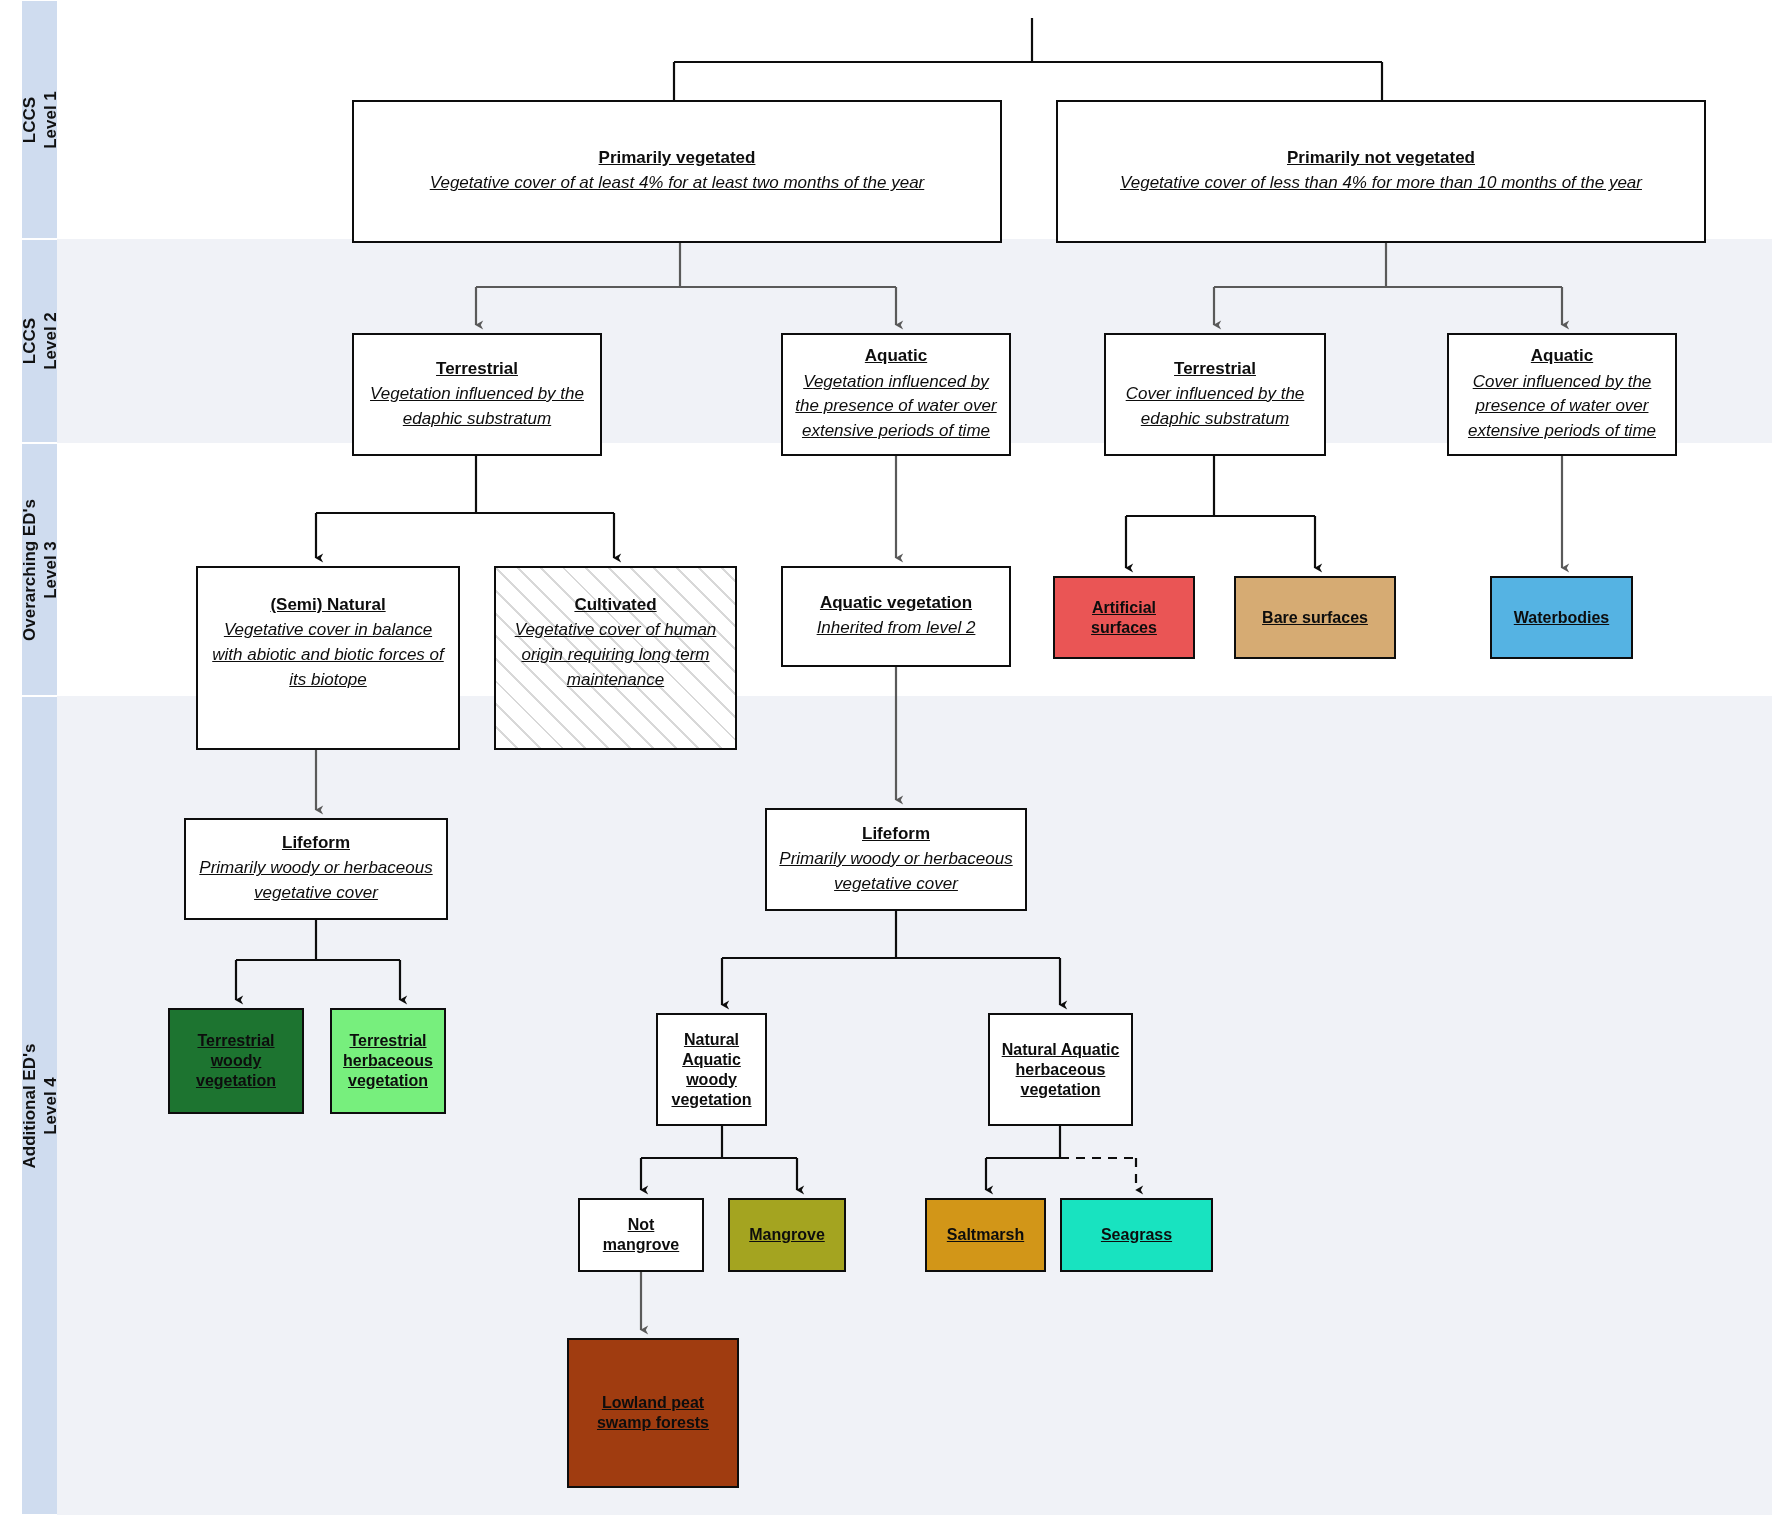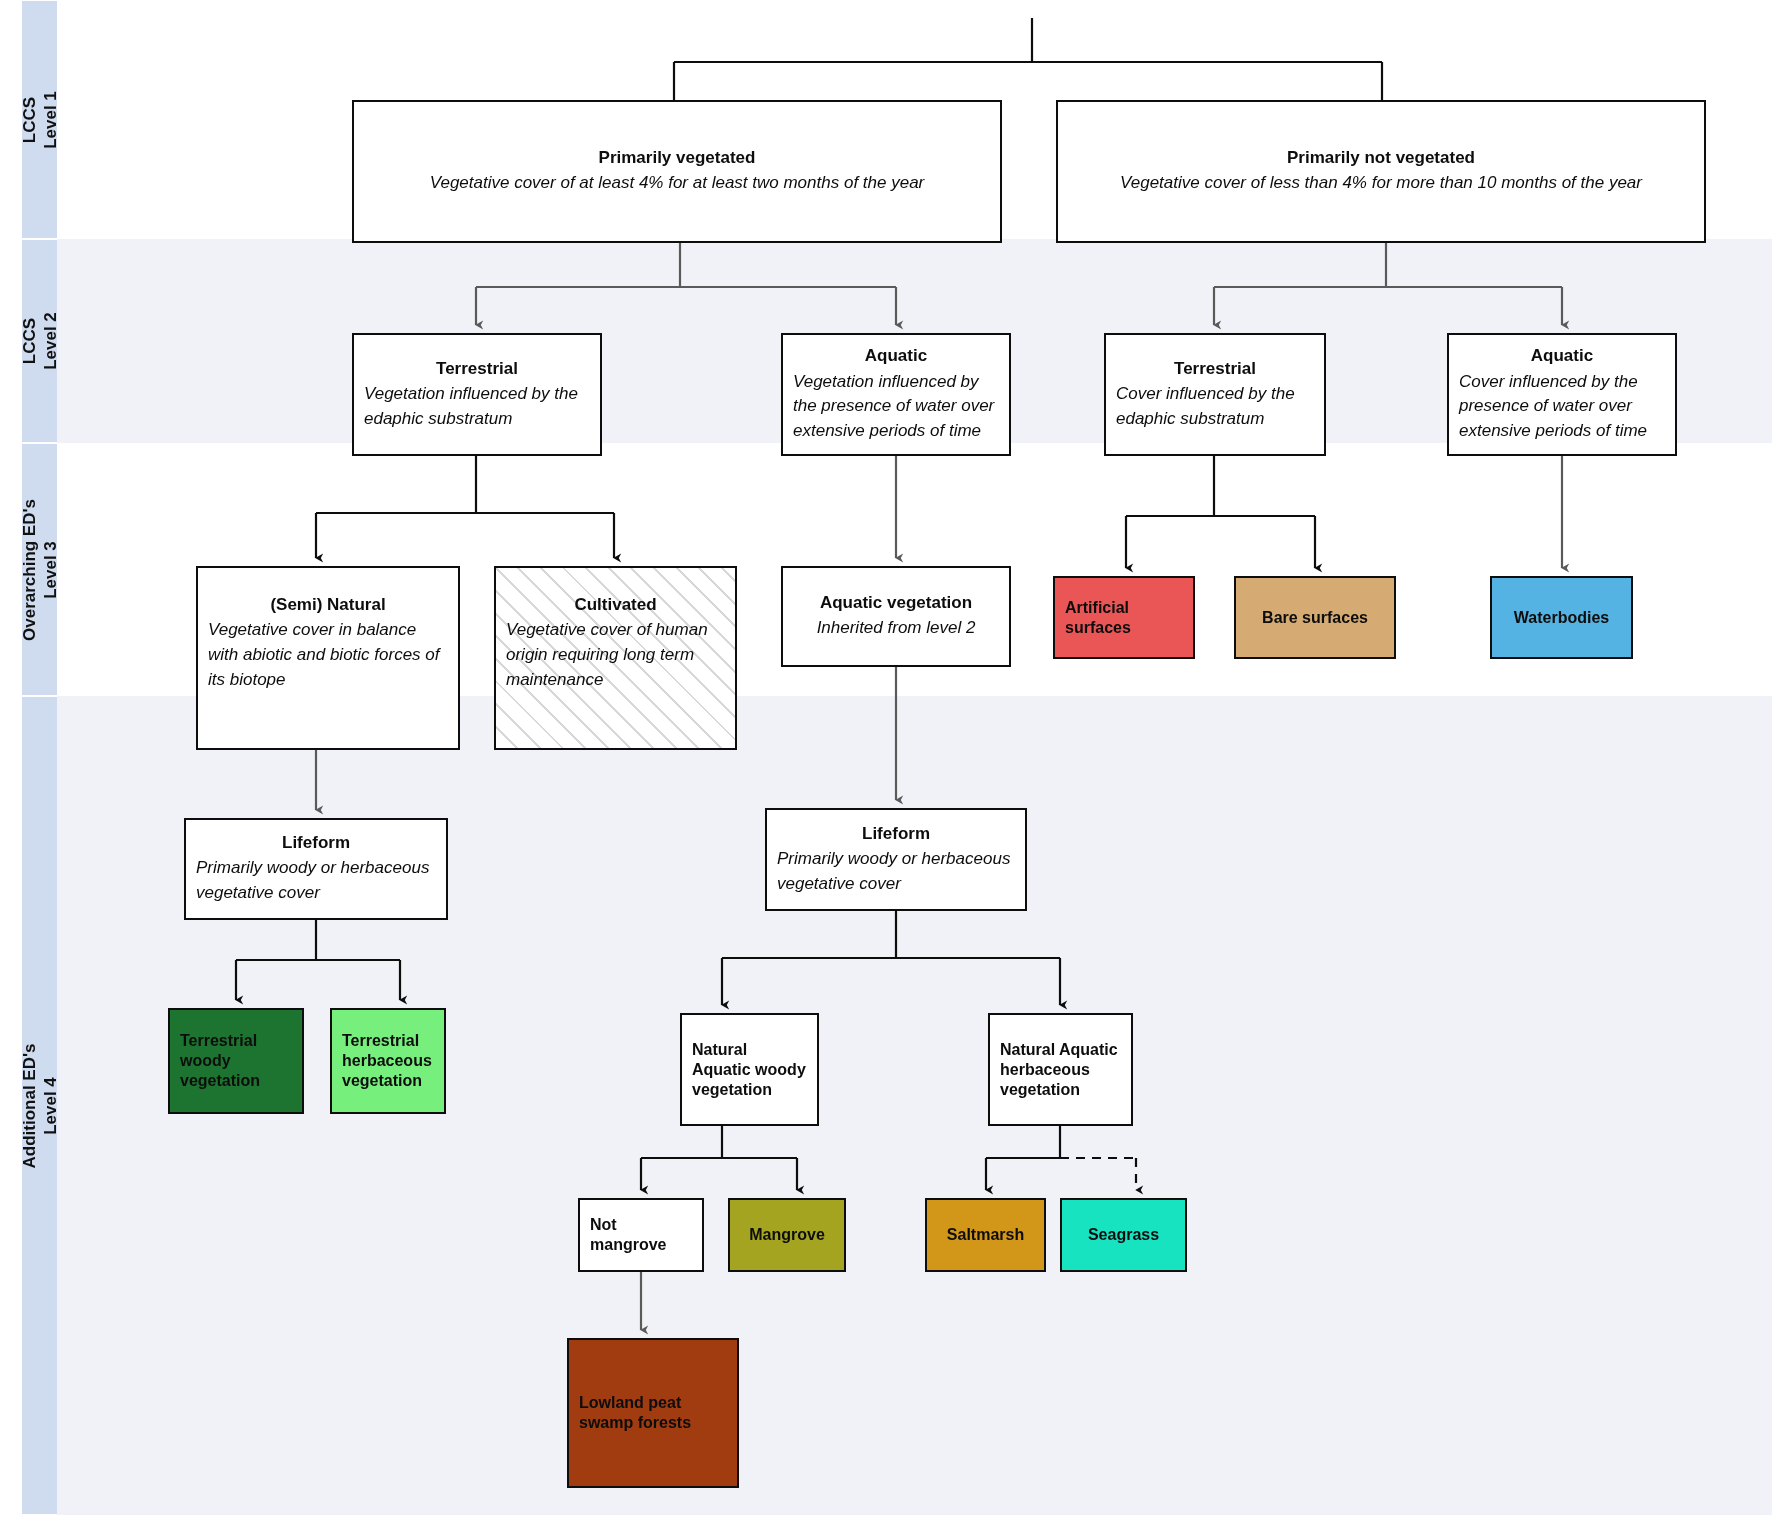--- a/index.html
+++ b/index.html
@@ -46,23 +46,24 @@
 
   
   .node {
     position: absolute;
     border: 2.2px solid #0d0d0d;
     background: #ffffff;
     display: flex;
     flex-direction: column;
     align-items: center;
     justify-content: center;
-    text-align: left;
+    text-align: center;
     padding: 6px 10px;
     color: #0d0d0d;
+    text-decoration: underline;
   }
   .node .title {
     font-weight: bold;
     font-size: 17px;
     line-height: 1.25;
   }
   .node .sub {
     font-style: italic;
     font-size: 17px;
     line-height: 1.45;
@@ -289,41 +290,41 @@
   </div>
 
   <div class="node small" style="left:168px;top:1008px;width:136px;height:106px;background:#1d7430;">
     <div class="title">Terrestrial woody vegetation</div>
   </div>
 
   <div class="node small" style="left:330px;top:1008px;width:116px;height:106px;background:#77ef7d;">
     <div class="title">Terrestrial herbaceous vegetation</div>
   </div>
 
-  <div class="node small" style="left:680px;top:1013px;width:139px;height:113px;background:#ffffff;">
+  <div class="node small" style="left:656px;top:1013px;width:111px;height:113px;background:#ffffff;">
     <div class="title">Natural Aquatic woody vegetation</div>
   </div>
 
   <div class="node small" style="left:988px;top:1013px;width:145px;height:113px;background:#ffffff;">
     <div class="title">Natural Aquatic herbaceous vegetation</div>
   </div>
 
   <div class="node small" style="left:578px;top:1198px;width:126px;height:74px;background:#ffffff;">
     <div class="title">Not mangrove</div>
   </div>
 
   <div class="node small" style="left:728px;top:1198px;width:118px;height:74px;background:#a4a420;">
     <div class="title">Mangrove</div>
   </div>
 
   <div class="node small" style="left:925px;top:1198px;width:121px;height:74px;background:#d29618;">
     <div class="title">Saltmarsh</div>
   </div>
 
-  <div class="node small" style="left:1060px;top:1198px;width:127px;height:74px;background:#18e3c0;">
+  <div class="node small" style="left:1060px;top:1198px;width:153px;height:74px;background:#18e3c0;">
     <div class="title">Seagrass</div>
   </div>
 
   <div class="node small" style="left:567px;top:1338px;width:172px;height:150px;background:#a03c10;">
     <div class="title">Lowland peat swamp forests</div>
   </div>
 
 </div>
 
 </body></html>

